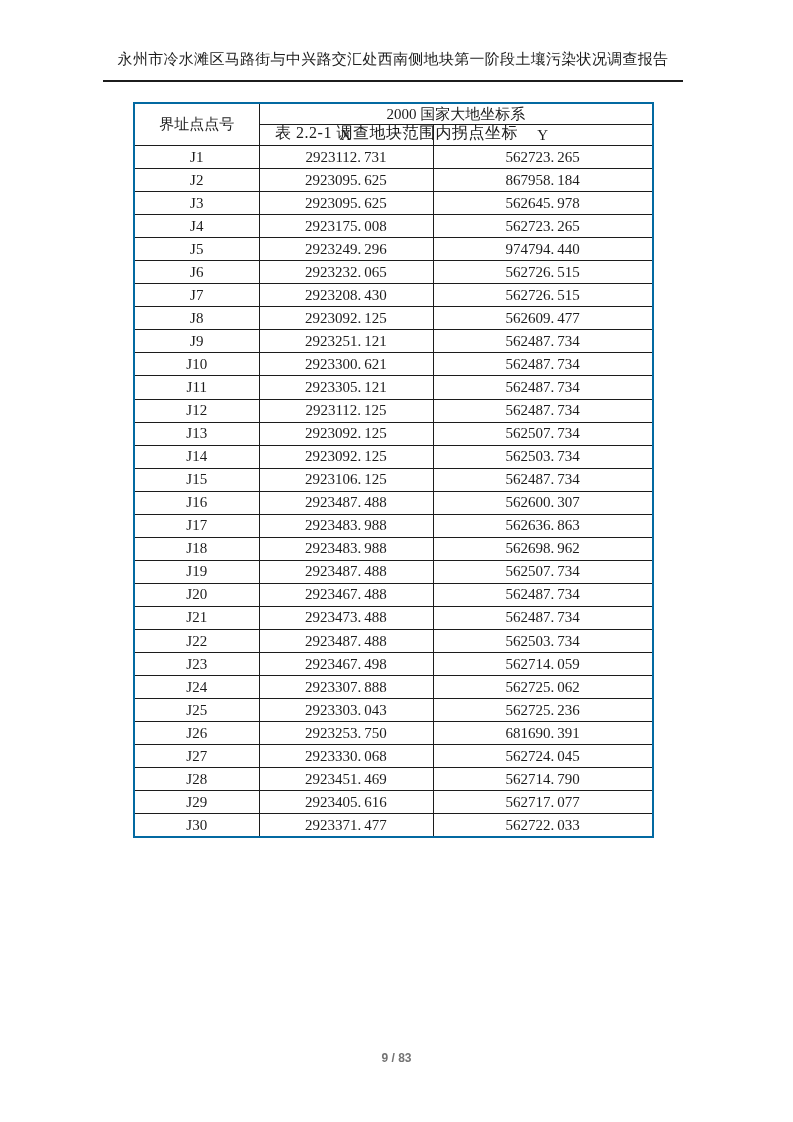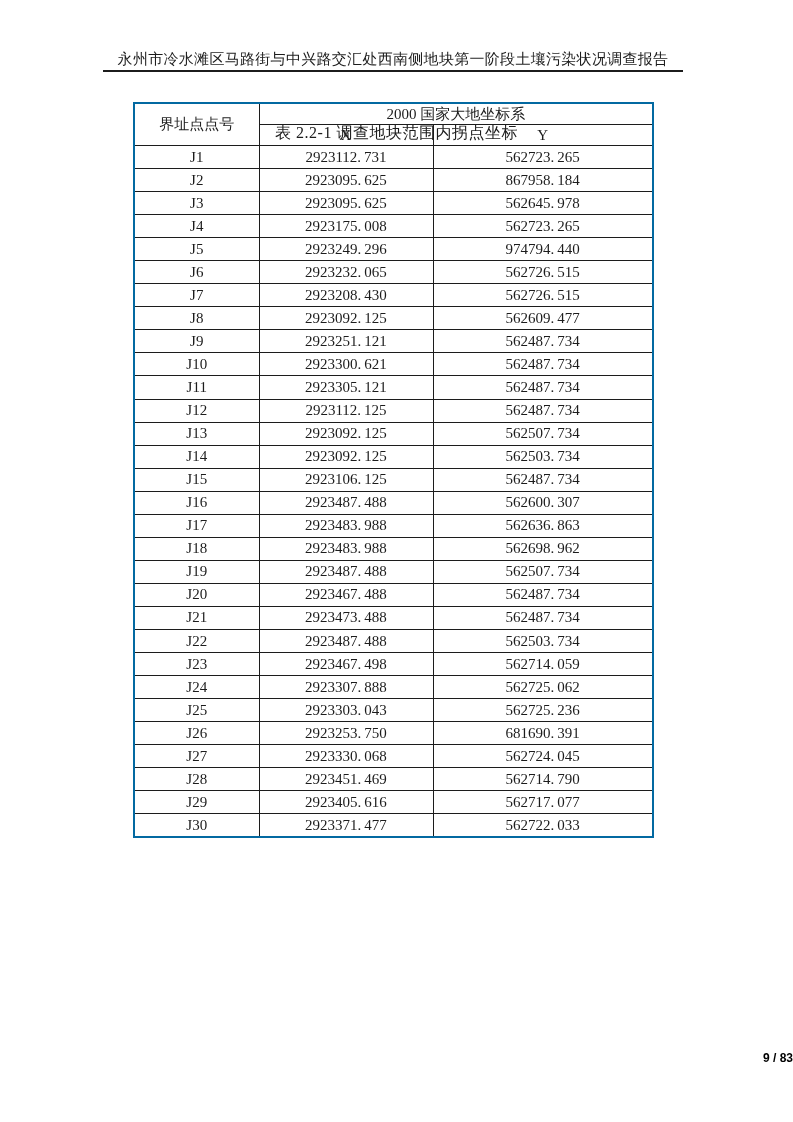--- a/index.html
+++ b/index.html
@@ -16,21 +16,21 @@
     overflow: hidden;
   }
   .doc-header {
     position: absolute;
     top: 50px;
     left: 103px;
     width: 580px;
     text-align: center;
     font-size: 15px;
     line-height: 19px;
-    padding-bottom: 1px;
+    padding-bottom: 11px;
     border-bottom: 2px solid #1c1c1c;
     letter-spacing: 0.3px;
     white-space: nowrap;
   }
   .table-title {
     position: absolute;
     top: 79px;
     left: 0;
     width: 793px;
     text-align: center;
@@ -58,25 +58,25 @@
     overflow: hidden;
     white-space: nowrap;
   }
   .coord-table thead th { height: 20px; }
   .coord-table tbody td { height: 22.05px; }
   .page-footer {
     position: absolute;
     top: 1051px;
     left: 0;
     width: 793px;
-    text-align: right;
+    text-align: center;
     font-family: "Liberation Sans", "DejaVu Sans", sans-serif;
     font-weight: bold;
     font-size: 12px;
-    color: #000000;
+    color: #737373;
   }
 </style>
 </head>
 <body>
 
 <div class="doc-header">永州市冷水滩区马路街与中兴路交汇处西南侧地块第一阶段土壤污染状况调查报告</div>
 
 <div class="table-title">表 2.2-1 调查地块范围内拐点坐标</div>
 
 <table class="coord-table">

